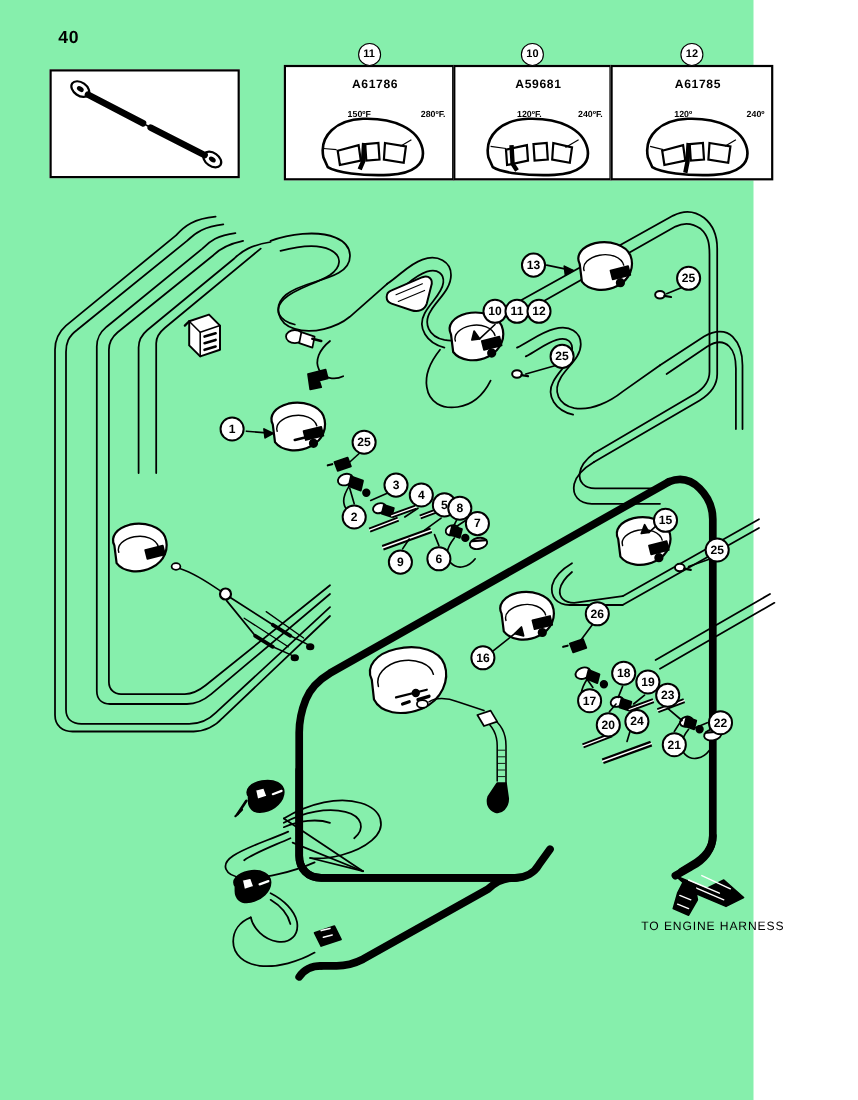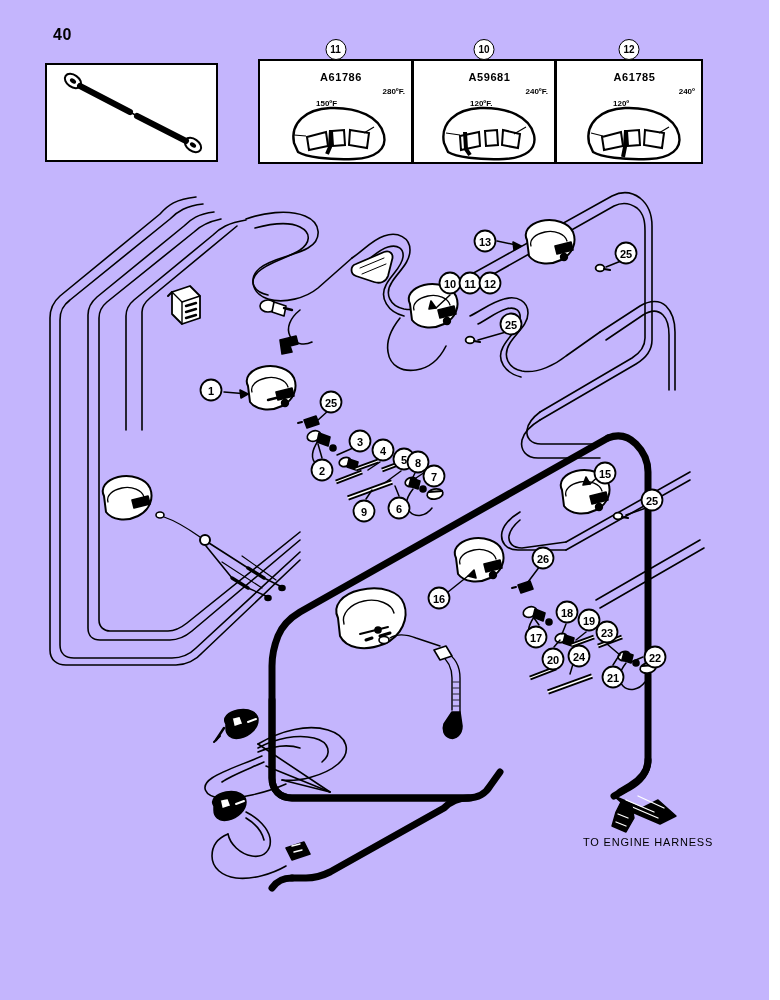--- a/index.html
+++ b/index.html
@@ -12,23 +12,23 @@
     width: 780px;
     height: 1000px;
     position: relative;
     font-family: "Liberation Sans", sans-serif;
     color: #000000;
     overflow: hidden;
   }
   #page {
     position: absolute;
     left: 0; top: 0;
-    width: 769px;
+    width: 685px;
     height: 1000px;
-    background: #c4b5fd;
+    background: #86efac;
   }
   .page-number {
     position: absolute;
     left: 53px;
     top: 26px;
     font-size: 16px;
     font-weight: bold;
     letter-spacing: 0.5px;
   }
   
@@ -53,21 +53,21 @@
     padding-left: 11px;
   }
   .temp-label {
     position: absolute;
     font-size: 8px;
     font-weight: bold;
     white-space: nowrap;
     margin-left: 48px;
   }
   .t-left  { left: 8px;  top: 38px; }
-  .t-right { right: 6px; top: 26px; }
+  .t-right { right: 6px; top: 38px; }
 
   .svg-layer {
     position: absolute;
     left: 0; top: 0;
     width: 780px;
     height: 1000px;
     pointer-events: none;
   }
   .callout-label {
     font-family: "Liberation Sans", sans-serif;

